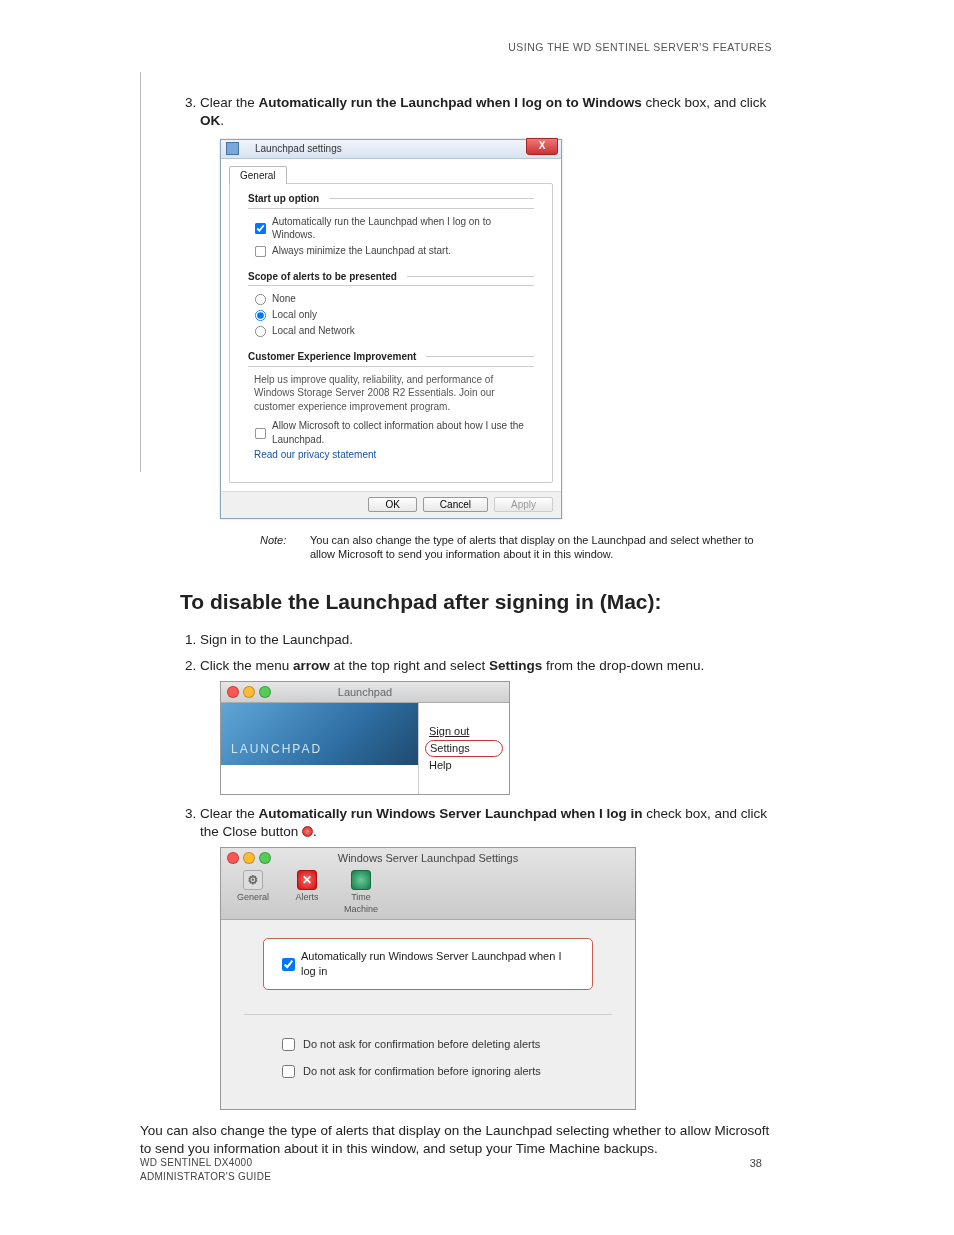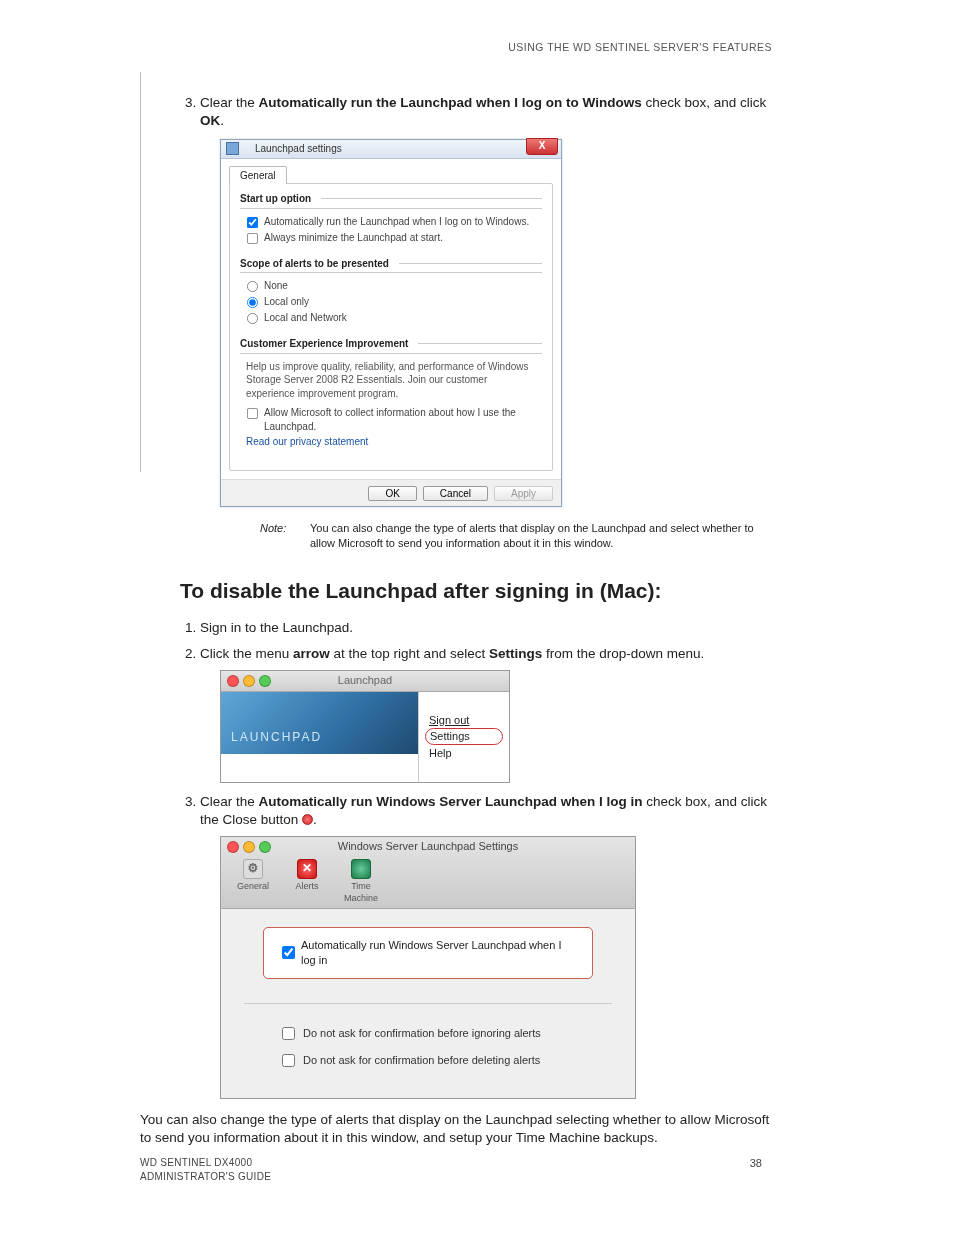--- a/index.html
+++ b/index.html
@@ -103,34 +103,34 @@
   .win-tab {
     display: inline-block; padding: 2px 10px;
     border: 1px solid #bbb; border-bottom: none;
     background: #fff; font-size: 10px;
     position: relative; top: 1px;
     border-radius: 2px 2px 0 0;
   }
   .win-body {
     margin: 0 8px 8px 8px;
     border: 1px solid #ccc;
-    padding: 8px 10px;
+    padding: 8px 18px;
     min-height: 270px;
     border-radius: 2px;
   }
   .group { margin-bottom: 12px; }
   .group-title {
     font-weight: bold; font-size: 10px;
     border-bottom: 1px solid #ccc;
     padding-bottom: 2px; margin-bottom: 6px;
     display: flex; align-items: center; gap: 4px;
   }
   .group-title .line { flex: 1; height: 1px; background: #ccc; margin-left: 6px; }
   .opt {
-    display: flex; align-items: flex-start;
+    display: flex; align-items: center;
     margin: 2px 0 2px 6px;
     font-size: 10px; color: #444;
   }
   .opt input { margin: 1px 5px 0 0; transform: scale(0.85); }
   .desc { font-size: 10px; color: #555; margin: 0 6px 6px 6px; }
   .link { color: #1a52a3; font-size: 10px; margin-left: 6px; }
   .win-buttons {
     height: 26px;
     background: #f0f0f0;
     border-top: 1px solid #ddd;
@@ -386,25 +386,25 @@
             </div>
           </div>
           <div class="mac-panel-body">
             <label class="highlight-box">
               <input type="checkbox" checked="" style="">
               <span>Automatically run Windows Server Launchpad when I log in</span>
             </label>
             <div class="mac-hr"></div>
             <label class="chkrow">
               <input type="checkbox" style="">
-              <span>Do not ask for confirmation before ignoring alerts</span>
+              <span>Do not ask for confirmation before deleting alerts</span>
             </label>
             <label class="chkrow">
               <input type="checkbox" style="">
-              <span>Do not ask for confirmation before deleting alerts</span>
+              <span>Do not ask for confirmation before ignoring alerts</span>
             </label>
           </div>
         </div>
       </li>
     </ol>
 
     <div class="bodytext" style="margin-left:-40px;">You can also change the type of alerts that display on the Launchpad selecting whether to allow Microsoft to send you information about it in this window, and setup your Time Machine backups.</div>
   </div>
 
   <div class="footer">

